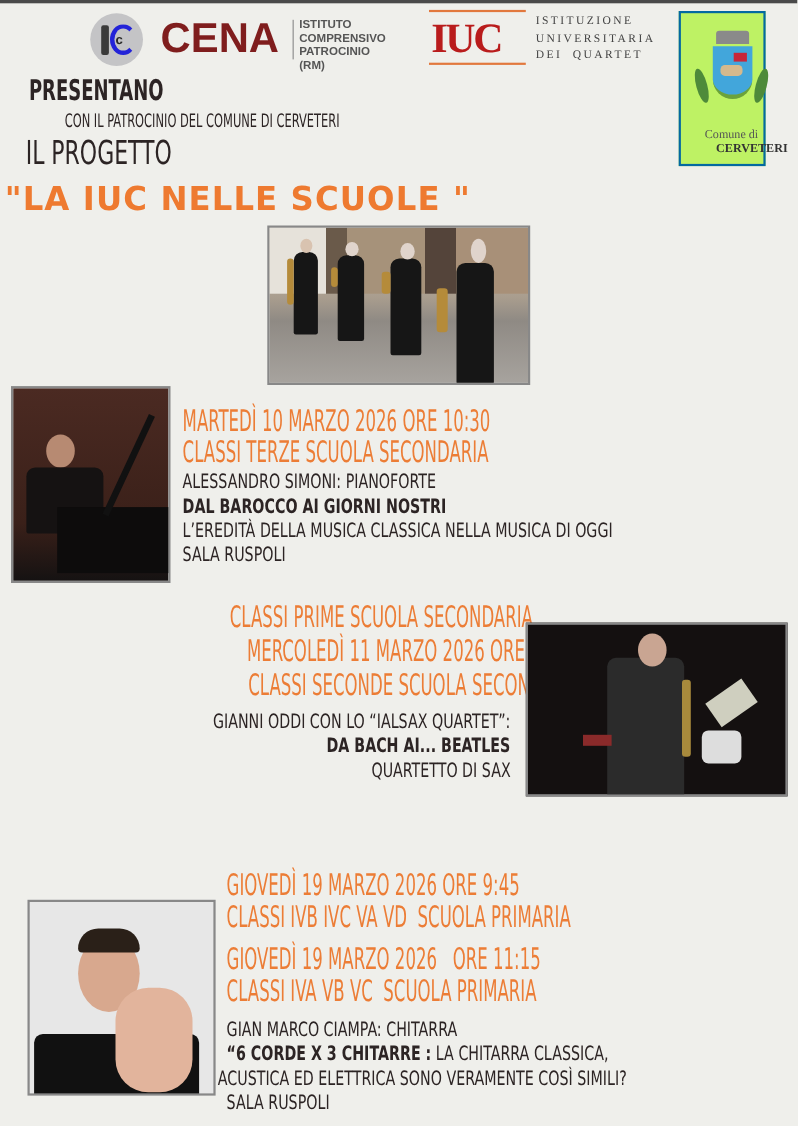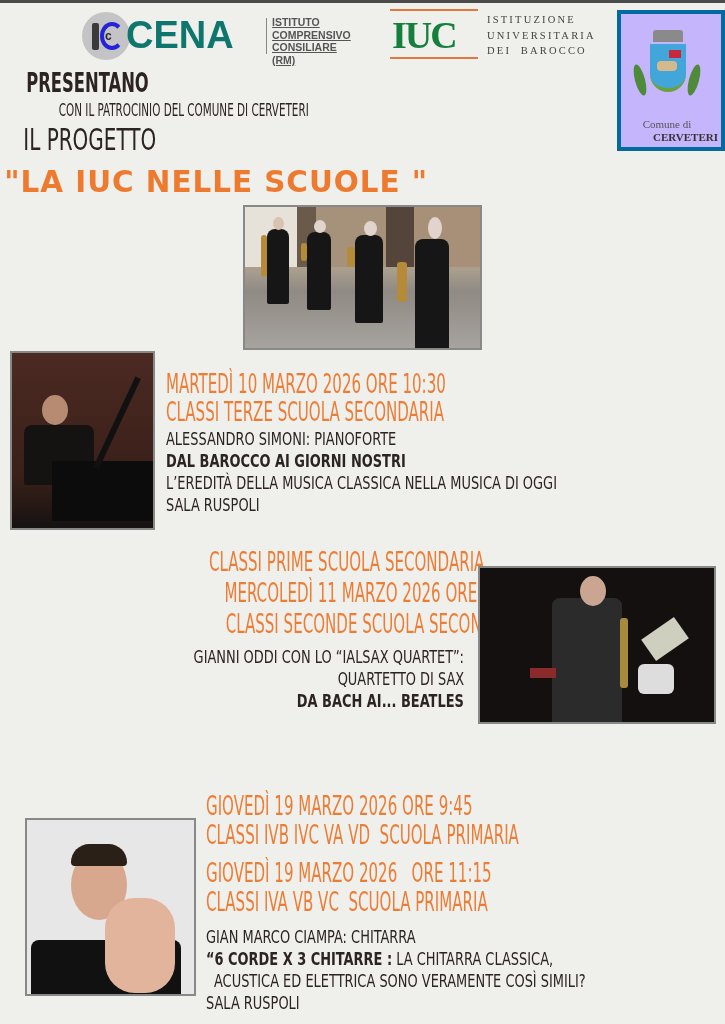--- a/index.html
+++ b/index.html
@@ -12,32 +12,32 @@
   .topbar { position: absolute; left: 0; top: 0; width: 725px; height: 3px; background: #4a4a4a; }
   .abs { position: absolute; }
   .cond { font-family: "DejaVu Sans", sans-serif; font-stretch: condensed; display: inline-block; transform-origin: left top; white-space: nowrap; }
 
   
   .icc-logo { left: 82px; top: 12px; width: 220px; height: 48px; }
   .icc-circle { position: absolute; left: 0; top: 0; width: 48px; height: 48px; border-radius: 50%; background: #c4c4c6; }
   .icc-I { position: absolute; left: 10px; top: 11px; width: 7px; height: 27px; background: #3a3a3a; border-radius: 2px; }
   .icc-C { position: absolute; left: 18px; top: 10px; width: 24px; height: 28px; border-radius: 50%; border: 4px solid #2323d8; border-right-color: transparent; box-sizing: border-box; }
   .icc-c { position: absolute; left: 23px; top: 17px; font: bold 12px "Liberation Sans", sans-serif; color: #2a2a2a; }
-  .cena { position: absolute; left: 44px; top: 2px; font: bold 38px "Liberation Sans", sans-serif; color: #0f766e; letter-spacing: 0px; }
+  .cena { position: absolute; left: 64px; top: 2px; font: bold 38px "Liberation Sans", sans-serif; color: #7f1d1d; letter-spacing: 0px; }
   .icc-div { position: absolute; left: 184px; top: 6px; width: 1px; height: 36px; background: #888; }
-  .icc-sub { position: absolute; left: 190px; top: 4px; font: bold 10.5px/12.5px "Liberation Sans", sans-serif; color: #555; text-decoration: underline; }
+  .icc-sub { position: absolute; left: 190px; top: 4px; font: bold 10.5px/12.5px "Liberation Sans", sans-serif; color: #555; }
 
   
   .iuc-logo { left: 390px; top: 9px; width: 90px; height: 50px; }
   .iuc-bar { position: absolute; left: 0; width: 88px; height: 2px; background: #e2783d; }
-  .iuc-letters { position: absolute; left: 2px; top: 6px; font: bold 38px/40px "Liberation Serif", serif; color: #15803d; letter-spacing: -2px; }
+  .iuc-letters { position: absolute; left: 2px; top: 6px; font: bold 38px/40px "Liberation Serif", serif; color: #b91c1c; letter-spacing: -2px; }
   .iuc-sub { left: 487px; top: 12px; font: 10.5px/15.5px "Liberation Serif", serif; color: #444; letter-spacing: 2.2px; }
 
   
-  .crest { left: 617px; top: 10px; width: 108px; height: 141px; background: #c4b5fd; border: 4px solid #0369a1; box-sizing: border-box; }
+  .crest { left: 617px; top: 10px; width: 79px; height: 141px; background: #bef264; border: 2px solid #0369a1; box-sizing: border-box; }
   .crown { position: absolute; left: 32px; top: 16px; width: 30px; height: 12px; background: #8a8a8a; border-radius: 3px 3px 0 0; }
   .shield { position: absolute; left: 29px; top: 30px; width: 36px; height: 44px; background: #42a6db; border-radius: 0 0 18px 18px; border-bottom: 4px solid #6ba23b; }
   .flag { position: absolute; left: 48px; top: 36px; width: 12px; height: 8px; background: #c8263a; }
   .deer { position: absolute; left: 36px; top: 47px; width: 20px; height: 10px; background: #d5b98d; border-radius: 4px; }
   .branch { position: absolute; top: 50px; width: 10px; height: 32px; border-radius: 50%; background: #4e8a3a; }
   .crest-t1 { position: absolute; left: 0; width: 92px; top: 104px; text-align: center; font: 11px "Liberation Serif", serif; color: #555; }
   .crest-t2 { position: absolute; left: 0; width: 92px; top: 117px; text-align: left; font: bold 11px "Liberation Serif", serif; color: #333; margin-left: 32px; }
 
   
   .center-line { position: absolute; left: 0; width: 725px; text-align: left; }
@@ -67,33 +67,33 @@
 <div class="abs icc-logo">
   <div class="icc-circle"></div>
   <div class="icc-I"></div>
   <div class="icc-C"></div>
   <span class="icc-c">c</span>
   <span class="cena">CENA</span>
   <div class="icc-div"></div>
   <div class="icc-sub">
     <div>ISTITUTO</div>
     <div>COMPRENSIVO</div>
-    <div>CONSILIARE (RM)</div>
+    <div>PATROCINIO (RM)</div>
   </div>
 </div>
 
 <div class="abs iuc-logo">
   <div class="iuc-bar" style="top:0"></div>
   <span class="iuc-letters">IUC</span>
   <div class="iuc-bar" style="top:48px"></div>
 </div>
 <div class="abs iuc-sub">
   <div>ISTITUZIONE</div>
   <div>UNIVERSITARIA</div>
-  <div style="white-space:pre">DEI  BAROCCO</div>
+  <div style="white-space:pre">DEI  QUARTET</div>
 </div>
 
 <div class="abs crest">
   <div class="crown"></div>
   <div class="shield"></div>
   <div class="flag"></div>
   <div class="deer"></div>
   <div class="branch" style="left:14px; transform:rotate(-15deg)"></div>
   <div class="branch" style="left:68px; transform:rotate(15deg)"></div>
   <div class="crest-t1">Comune di</div>
@@ -152,22 +152,22 @@
 </div>
 <div class="ev-line dark" style="left:166px;top:494px">
   <span class="cond" style="font-size:18px;transform:scaleX(0.8)">SALA RUSPOLI</span>
 </div>
 
 <div class="abs" style="left:40px;top:546px;width:424px;text-align:right">
   <div style="height:31px"><span class="cond orange" style="font-size:27px;transform:scaleX(0.62);transform-origin:right top">CLASSI PRIME SCUOLA SECONDARIA</span></div>
   <div style="height:31px"><span class="cond orange" style="font-size:27px;transform:scaleX(0.62);transform-origin:right top">MERCOLEDÌ 11 MARZO 2026 ORE 11:15</span></div>
   <div style="height:38px"><span class="cond orange" style="font-size:27px;transform:scaleX(0.62);transform-origin:right top">CLASSI SECONDE SCUOLA SECONDARIA</span></div>
   <div style="height:22px"><span class="cond dark" style="font-size:18px;transform:scaleX(0.8);transform-origin:right top">GIANNI ODDI CON LO “IALSAX QUARTET”:</span></div>
+  <div style="height:22px"><span class="cond dark bold" style="font-size:18px;transform:scaleX(0.8);transform-origin:right top">DA BACH AI... BEATLES</span></div>
   <div style="height:22px"><span class="cond dark" style="font-size:18px;transform:scaleX(0.8);transform-origin:right top">QUARTETTO DI SAX</span></div>
-  <div style="height:22px"><span class="cond dark bold" style="font-size:18px;transform:scaleX(0.8);transform-origin:right top">DA BACH AI... BEATLES</span></div>
 </div>
 <div class="photo ph-oddi">
   <div class="fig" style="left:72px;top:30px;width:70px;height:128px;background:#2b2b2b"></div>
   <div class="head" style="left:100px;top:8px;width:26px;height:30px;background:#c9a592"></div>
   <div class="sax" style="left:140px;top:50px;width:8px;height:70px;background:#a88a3c"></div>
   <div style="position:absolute;left:158px;top:96px;width:36px;height:30px;background:#ddd;border-radius:6px"></div>
   <div style="position:absolute;left:165px;top:58px;width:40px;height:26px;background:#cfcfbf;transform:rotate(-35deg)"></div>
   <div style="position:absolute;left:50px;top:100px;width:26px;height:10px;background:#8a2a2a"></div>
 </div>
 
@@ -188,18 +188,18 @@
 </div>
 <div class="ev-line orange" style="left:206px;top:886px">
   <span class="cond" style="font-size:27px;transform:scaleX(0.62);white-space:pre">CLASSI IVA VB VC  SCUOLA PRIMARIA</span>
 </div>
 <div class="ev-line dark" style="left:206px;top:926px">
   <span class="cond" style="font-size:18px;transform:scaleX(0.8)">GIAN MARCO CIAMPA: CHITARRA</span>
 </div>
 <div class="ev-line dark" style="left:206px;top:948px">
   <span class="cond" style="font-size:18px;transform:scaleX(0.8)"><b>“6 CORDE X 3 CHITARRE :</b><span> LA CHITARRA CLASSICA,</span></span>
 </div>
-<div class="ev-line dark" style="left:214px;top:970px">
+<div class="ev-line dark" style="left:198px;top:970px">
   <span class="cond" style="font-size:18px;transform:scaleX(0.8)">ACUSTICA ED ELETTRICA SONO VERAMENTE COSÌ SIMILI?</span>
 </div>
 <div class="ev-line dark" style="left:206px;top:992px">
   <span class="cond" style="font-size:18px;transform:scaleX(0.8)">SALA RUSPOLI</span>
 </div>
 
 </body></html>

